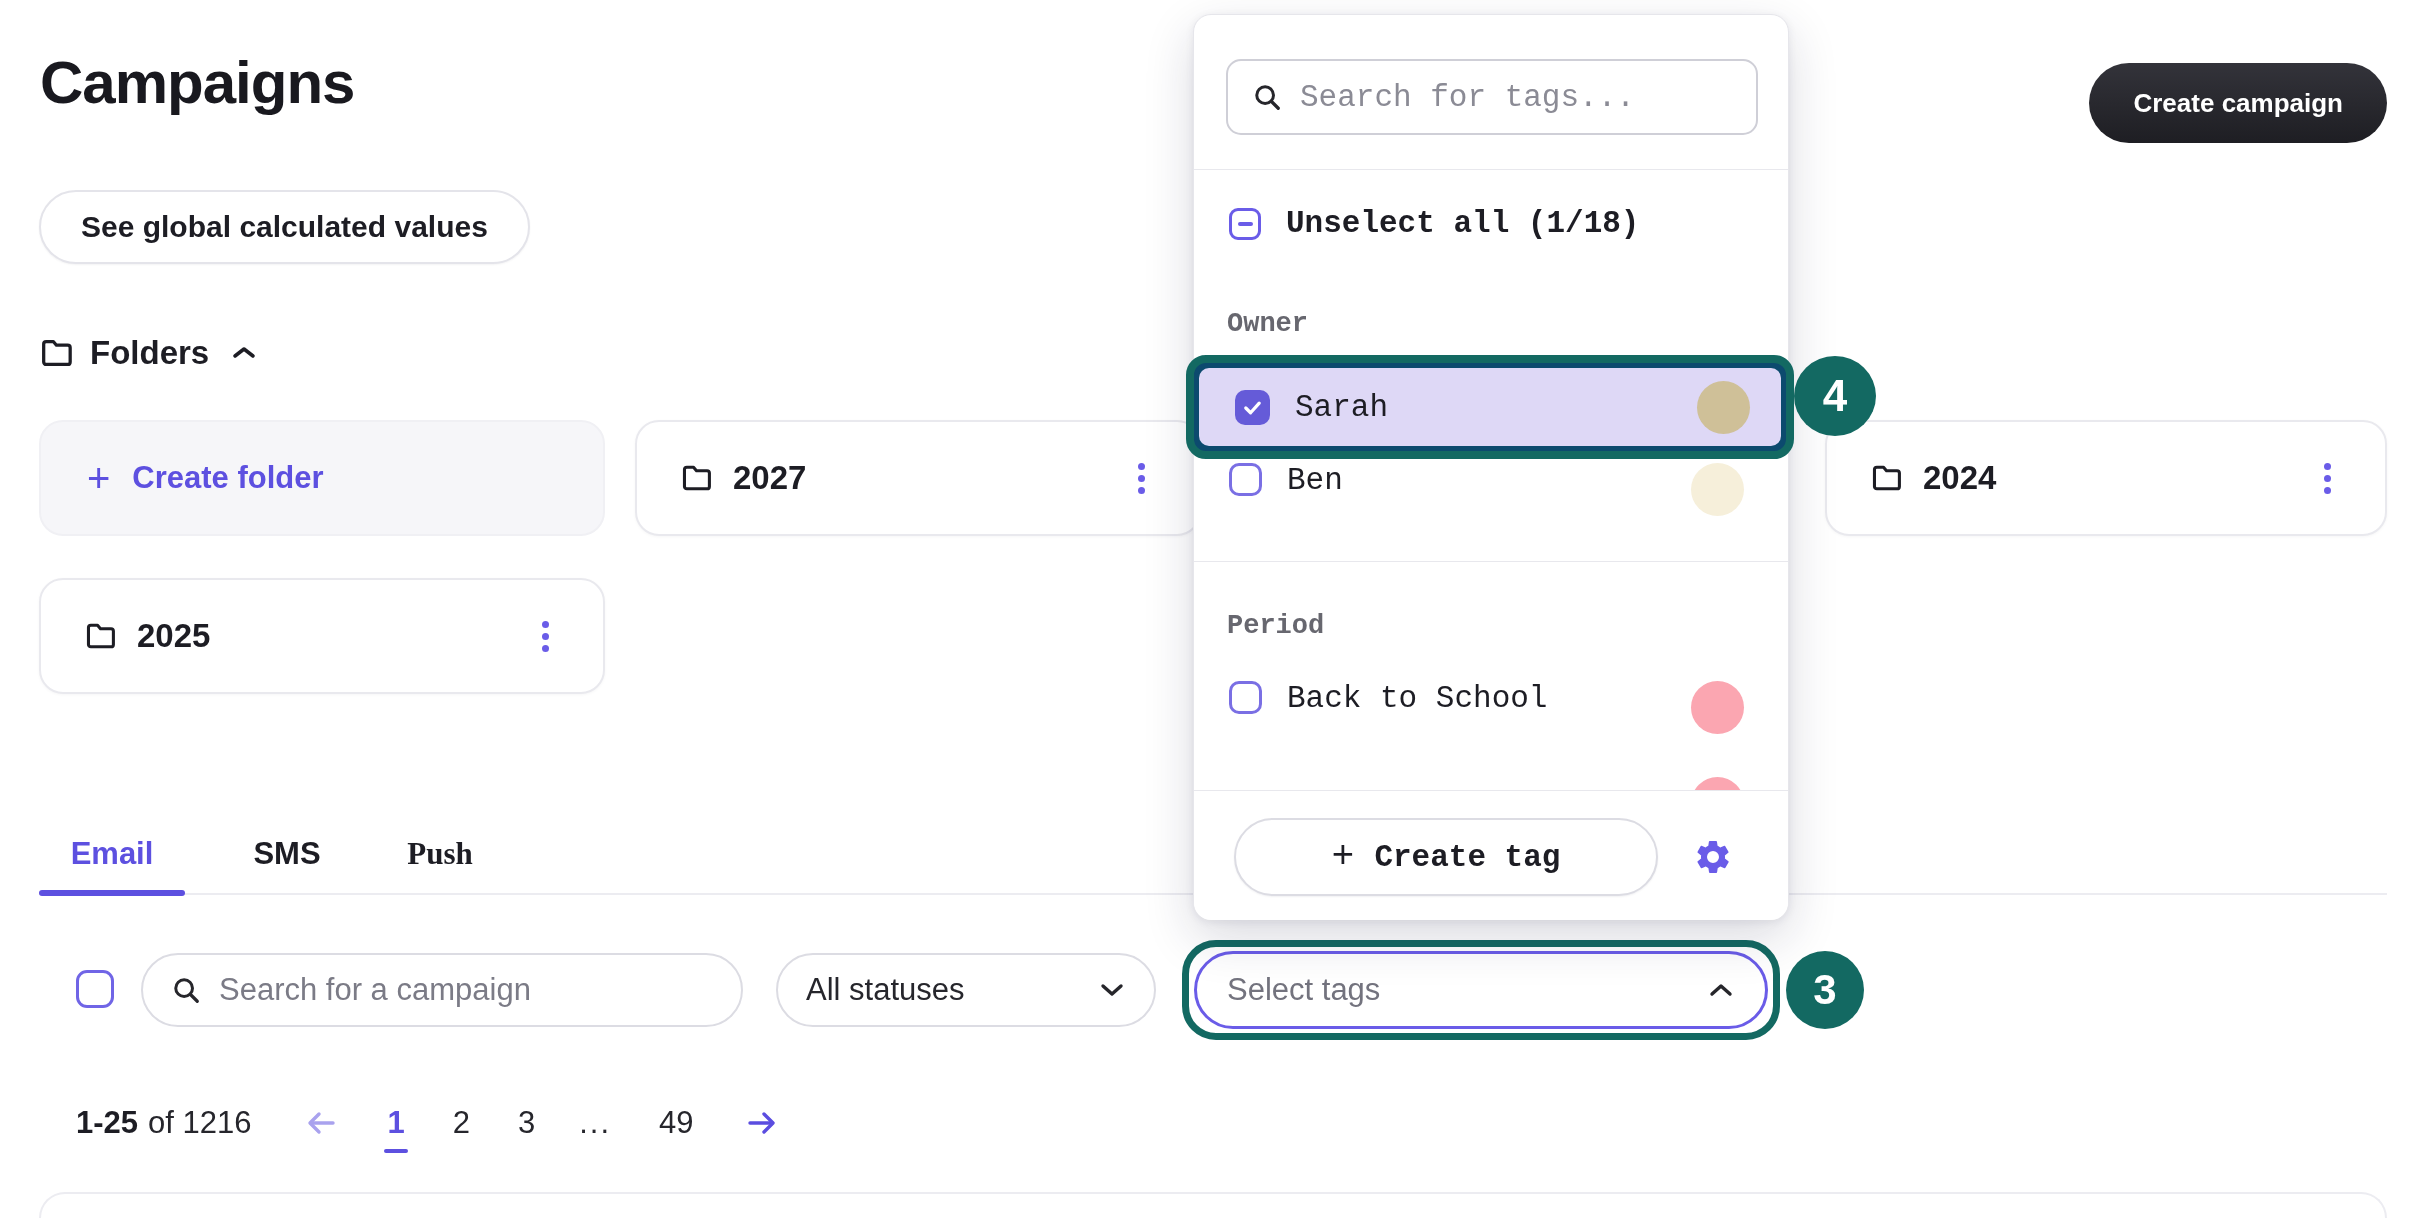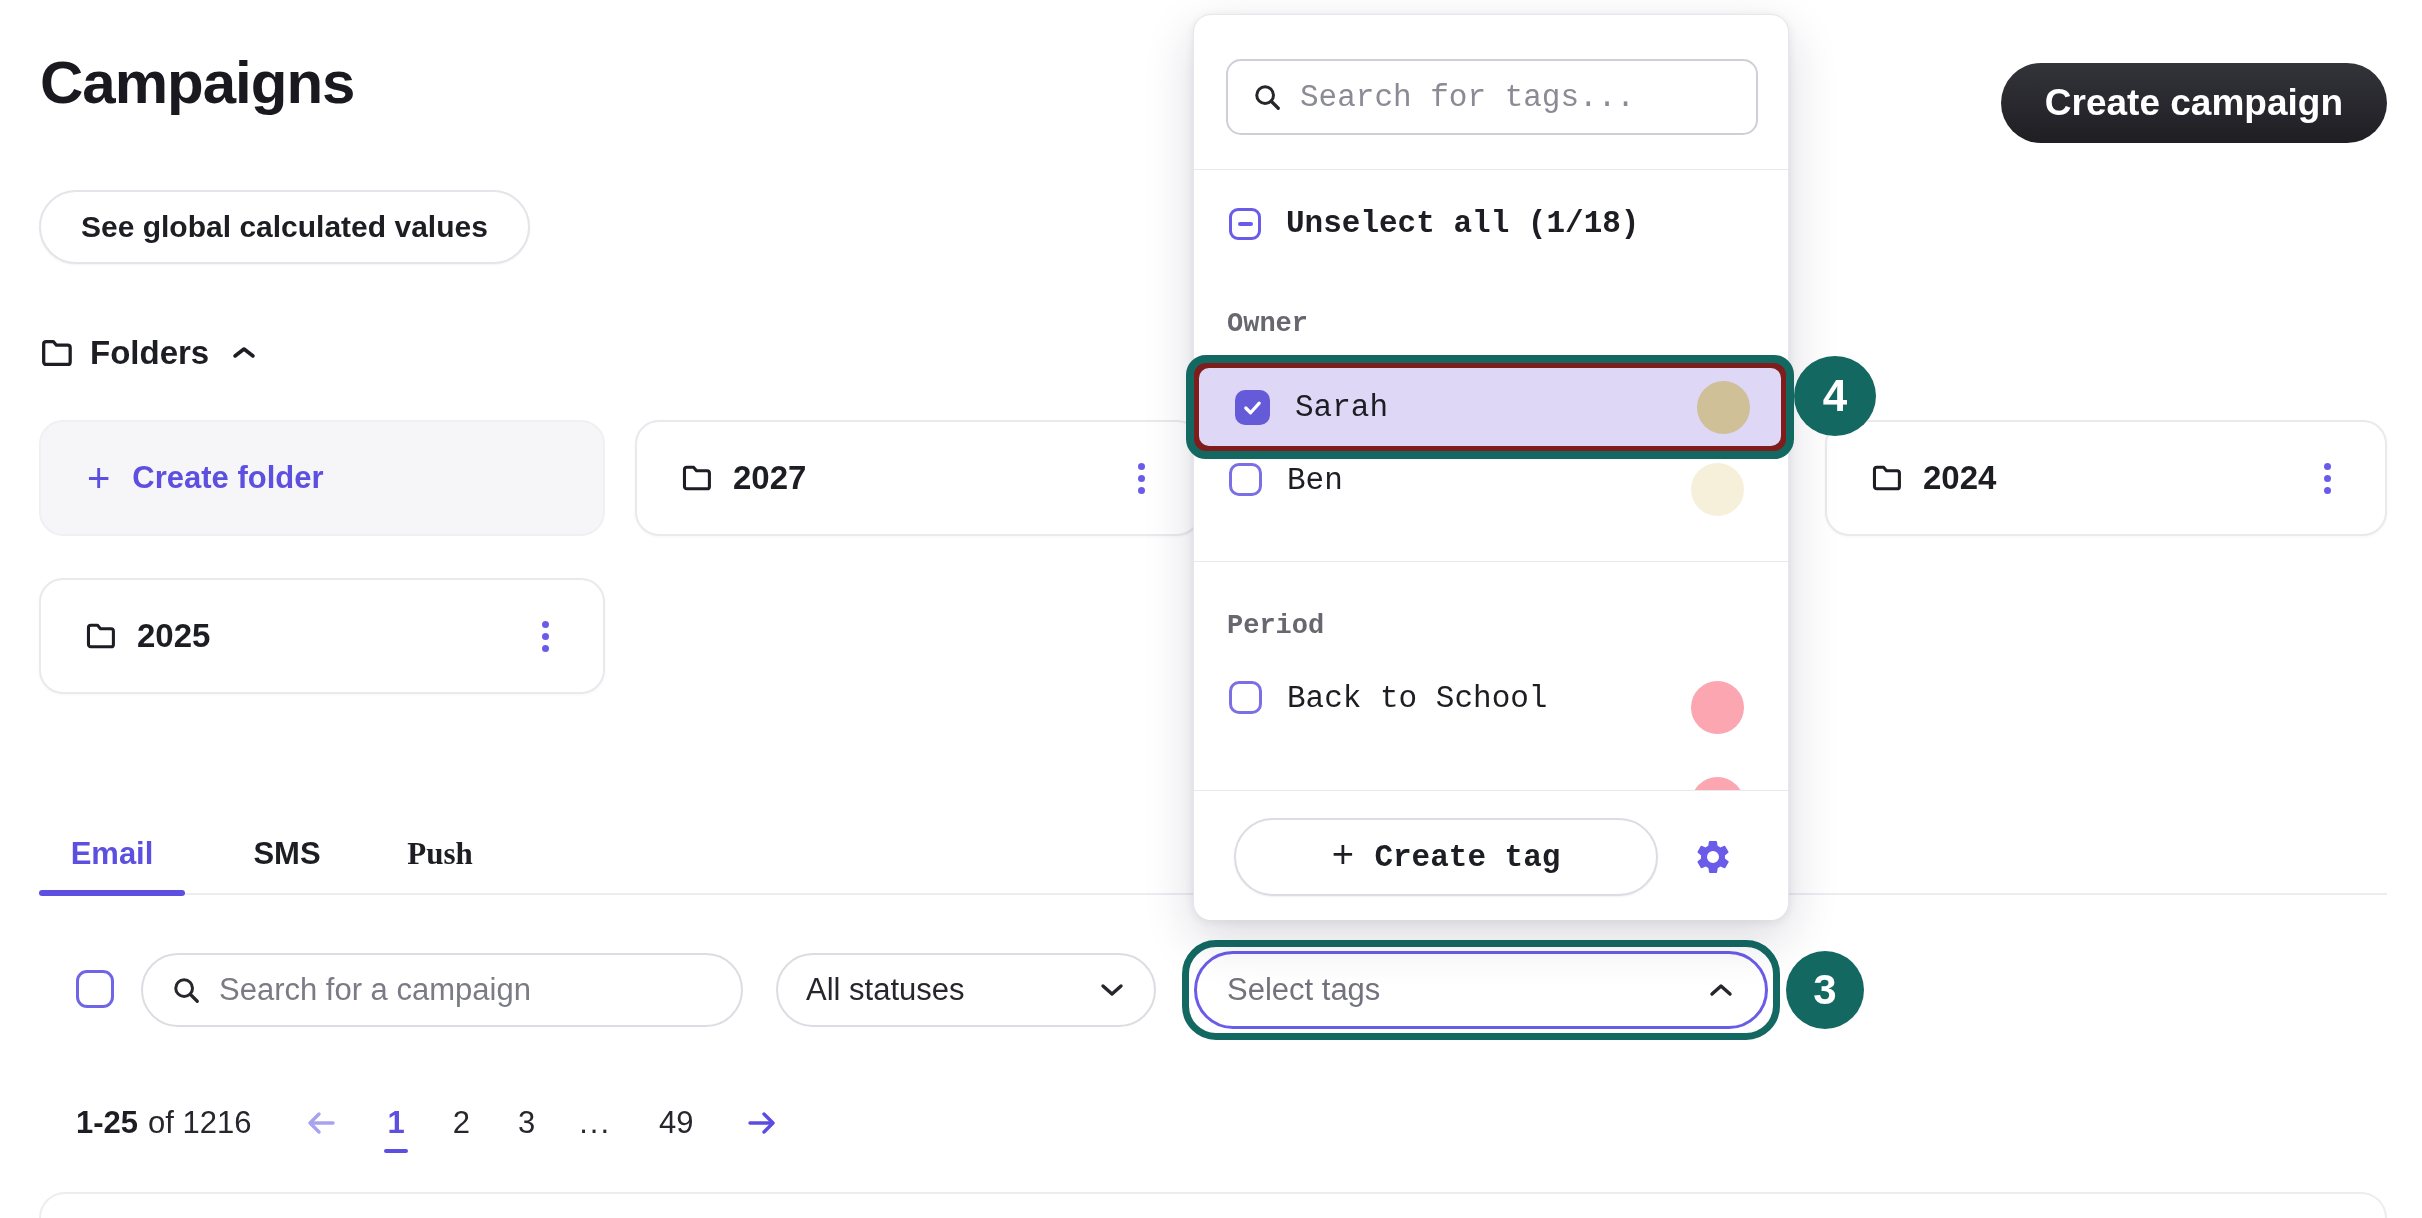--- a/index.html
+++ b/index.html
@@ -9,21 +9,21 @@
     font-family:"Liberation Sans","DejaVu Sans",sans-serif;
     color:#1d1d24; -webkit-font-smoothing:antialiased;
   }
   .abs { position:absolute; }
 
   
   .page-title { left:40px; top:48px; font-size:60px; font-weight:700; letter-spacing:-1px; color:#19191f; }
   .btn-dark {
     right:35px; top:63px; height:80px; padding:10px 44px; border-radius:40px;
     background:linear-gradient(180deg,#33333a 0%,#1e1e23 100%);
-    color:#fff; font-size:37px; font-weight:700; display:flex; align-items:center; cursor:pointer;
+    color:#fff; font-size:26px; font-weight:700; display:flex; align-items:center; cursor:pointer;
   }
   .btn-ghost {
     left:39px; top:190px; height:74px; padding:0 40px; border-radius:37px;
     background:#fff; border:2px solid #e4e4ea; box-shadow:0 1px 2px rgba(25,25,45,.05);
     font-size:30px; font-weight:700; display:flex; align-items:center; cursor:pointer; color:#1d1d24;
   }
 
   
   .folders-head { left:40px; top:334px; display:flex; align-items:center; gap:16px; cursor:pointer; }
   .folders-head .lbl { font-size:33px; font-weight:700; }
@@ -107,21 +107,21 @@
   .cb-ind .bar { width:15px; height:4px; border-radius:2px; background:#6a5ce8; }
   .unselect-row .ulabel { font-size:31px; font-weight:700; }
   .group-label { position:absolute; left:33px; font-size:27px; font-weight:700; color:#67676f; }
   .tag-row { position:absolute; left:0; width:100%; display:flex; align-items:flex-start; padding:0 44px 0 35px; cursor:pointer; }
   .cb-off { width:33px; height:33px; border:3px solid #7a6fe4; border-radius:10px; background:#fff; flex:none; }
   .cb-on { width:35px; height:35px; border-radius:10px; background:#655bd8; display:flex; align-items:center; justify-content:center; flex:none; }
   .tag-label { font-size:31px; margin-left:25px; color:#1d1d24; }
   .tag-color { width:53px; height:53px; border-radius:50%; margin-left:auto; flex:none; }
   .hl-ring {
     position:absolute; left:-8px; top:340px; width:608px; height:104px; z-index:12;
-    border:8px solid #136962; border-radius:20px; background:#7f1d1d; padding:5px;
+    border:8px solid #136962; border-radius:20px; background:#0c4a6e; padding:5px;
   }
   .hl-fill { width:100%; height:100%; background:#ded8f6; border-radius:10px; display:flex; align-items:center; padding:0 31px 0 36px; cursor:pointer; }
   .partial-row { position:absolute; left:0; top:752px; width:100%; height:23px; overflow:hidden; }
   .popup-footer {
     position:absolute; left:0; top:775px; width:100%; height:130px;
     border-top:1px solid #e8e8ed; border-radius:0 0 17px 17px; background:#fff;
   }
   .create-tag {
     position:absolute; left:40px; top:27px; width:424px; height:78px; border-radius:39px;
     border:2px solid #dcdce3; background:#fff; box-shadow:0 1px 2px rgba(25,25,45,.06);

